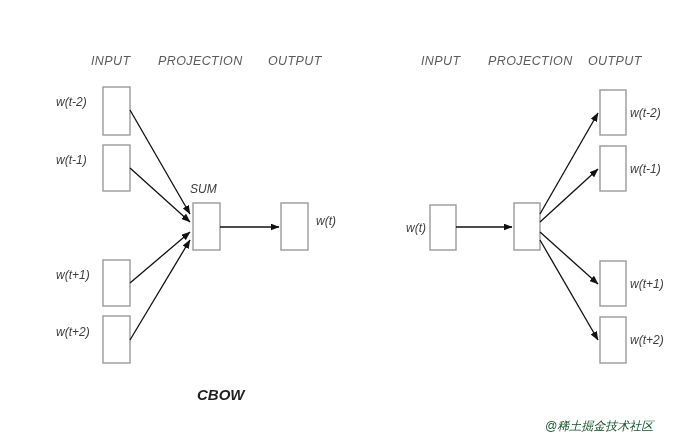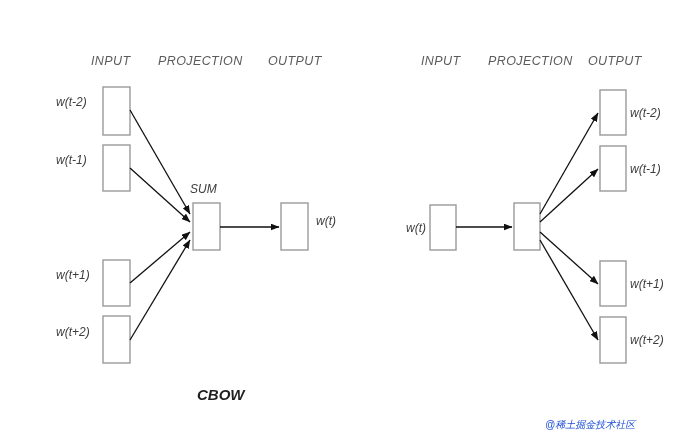--- a/index.html
+++ b/index.html
@@ -50,22 +50,22 @@
   .model-title {
     position: absolute;
     font-size: 15px;
     font-weight: bold;
     color: #1f1f1f;
     white-space: nowrap;
     font-family: "Liberation Sans", sans-serif;
   }
   .watermark {
     position: absolute;
-    font-size: 10px;
-    color: #1d4ed8;
+    font-size: 12px;
+    color: #14532d;
     white-space: nowrap;
     font-family: "Liberation Sans", sans-serif;
   }
 </style>
 </head>
 <body>
 
 <div id="canvas">
 
   <svg class="diagram-layer" viewBox="0 0 692 444" xmlns="http://www.w3.org/2000/svg">

